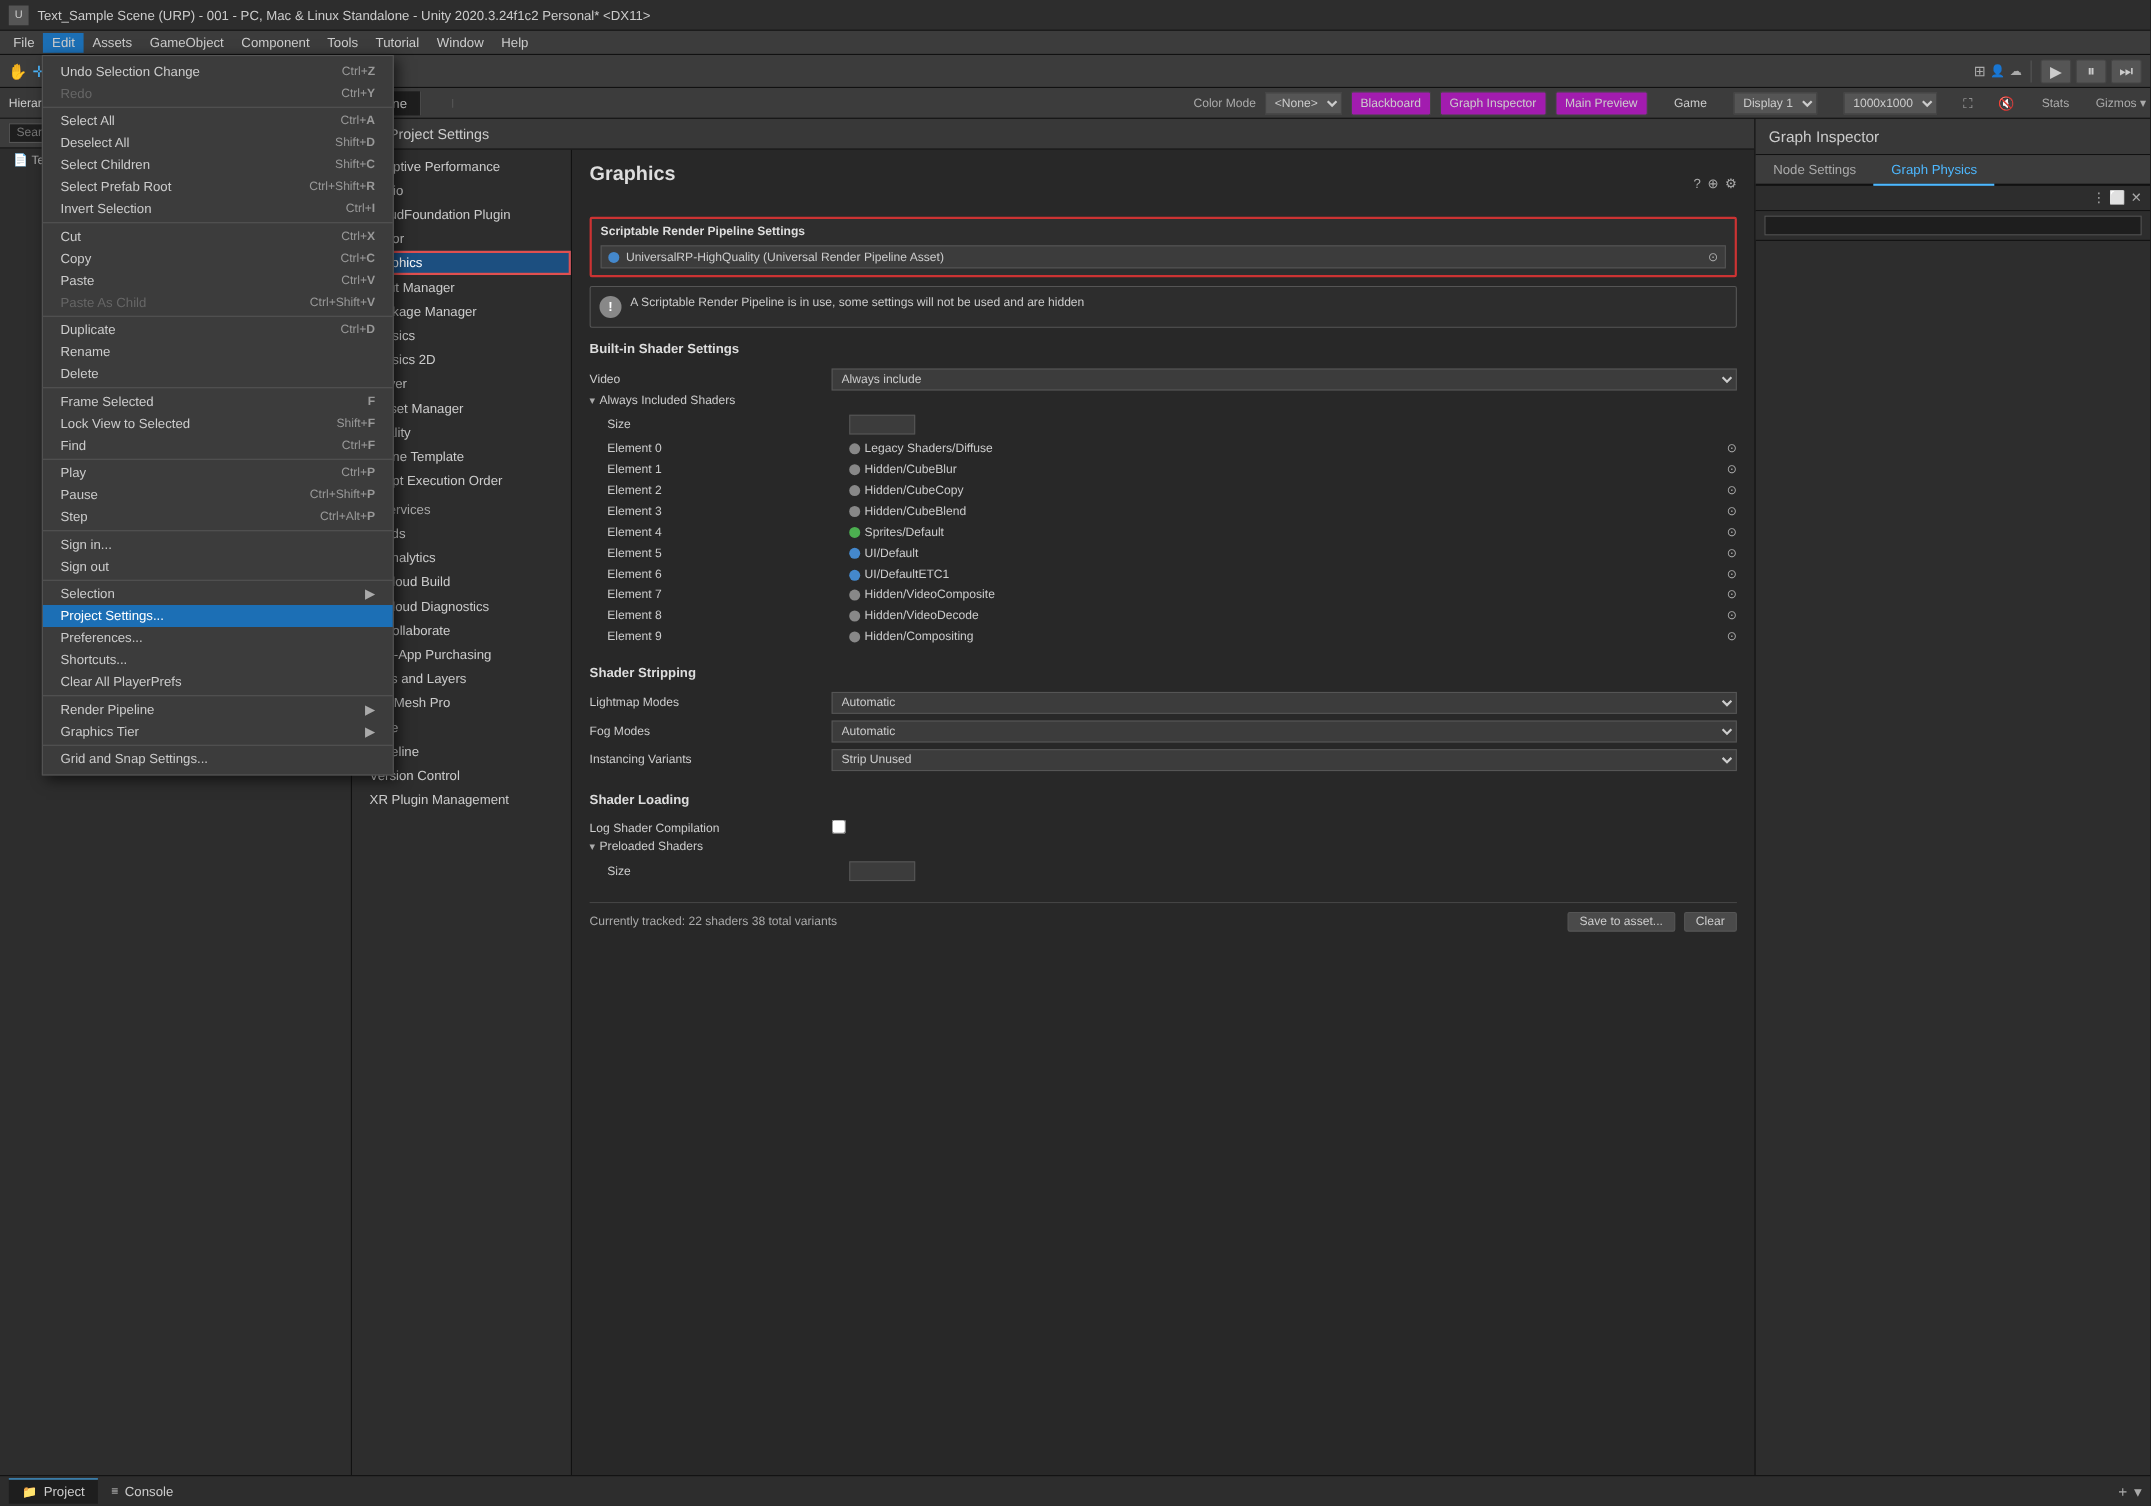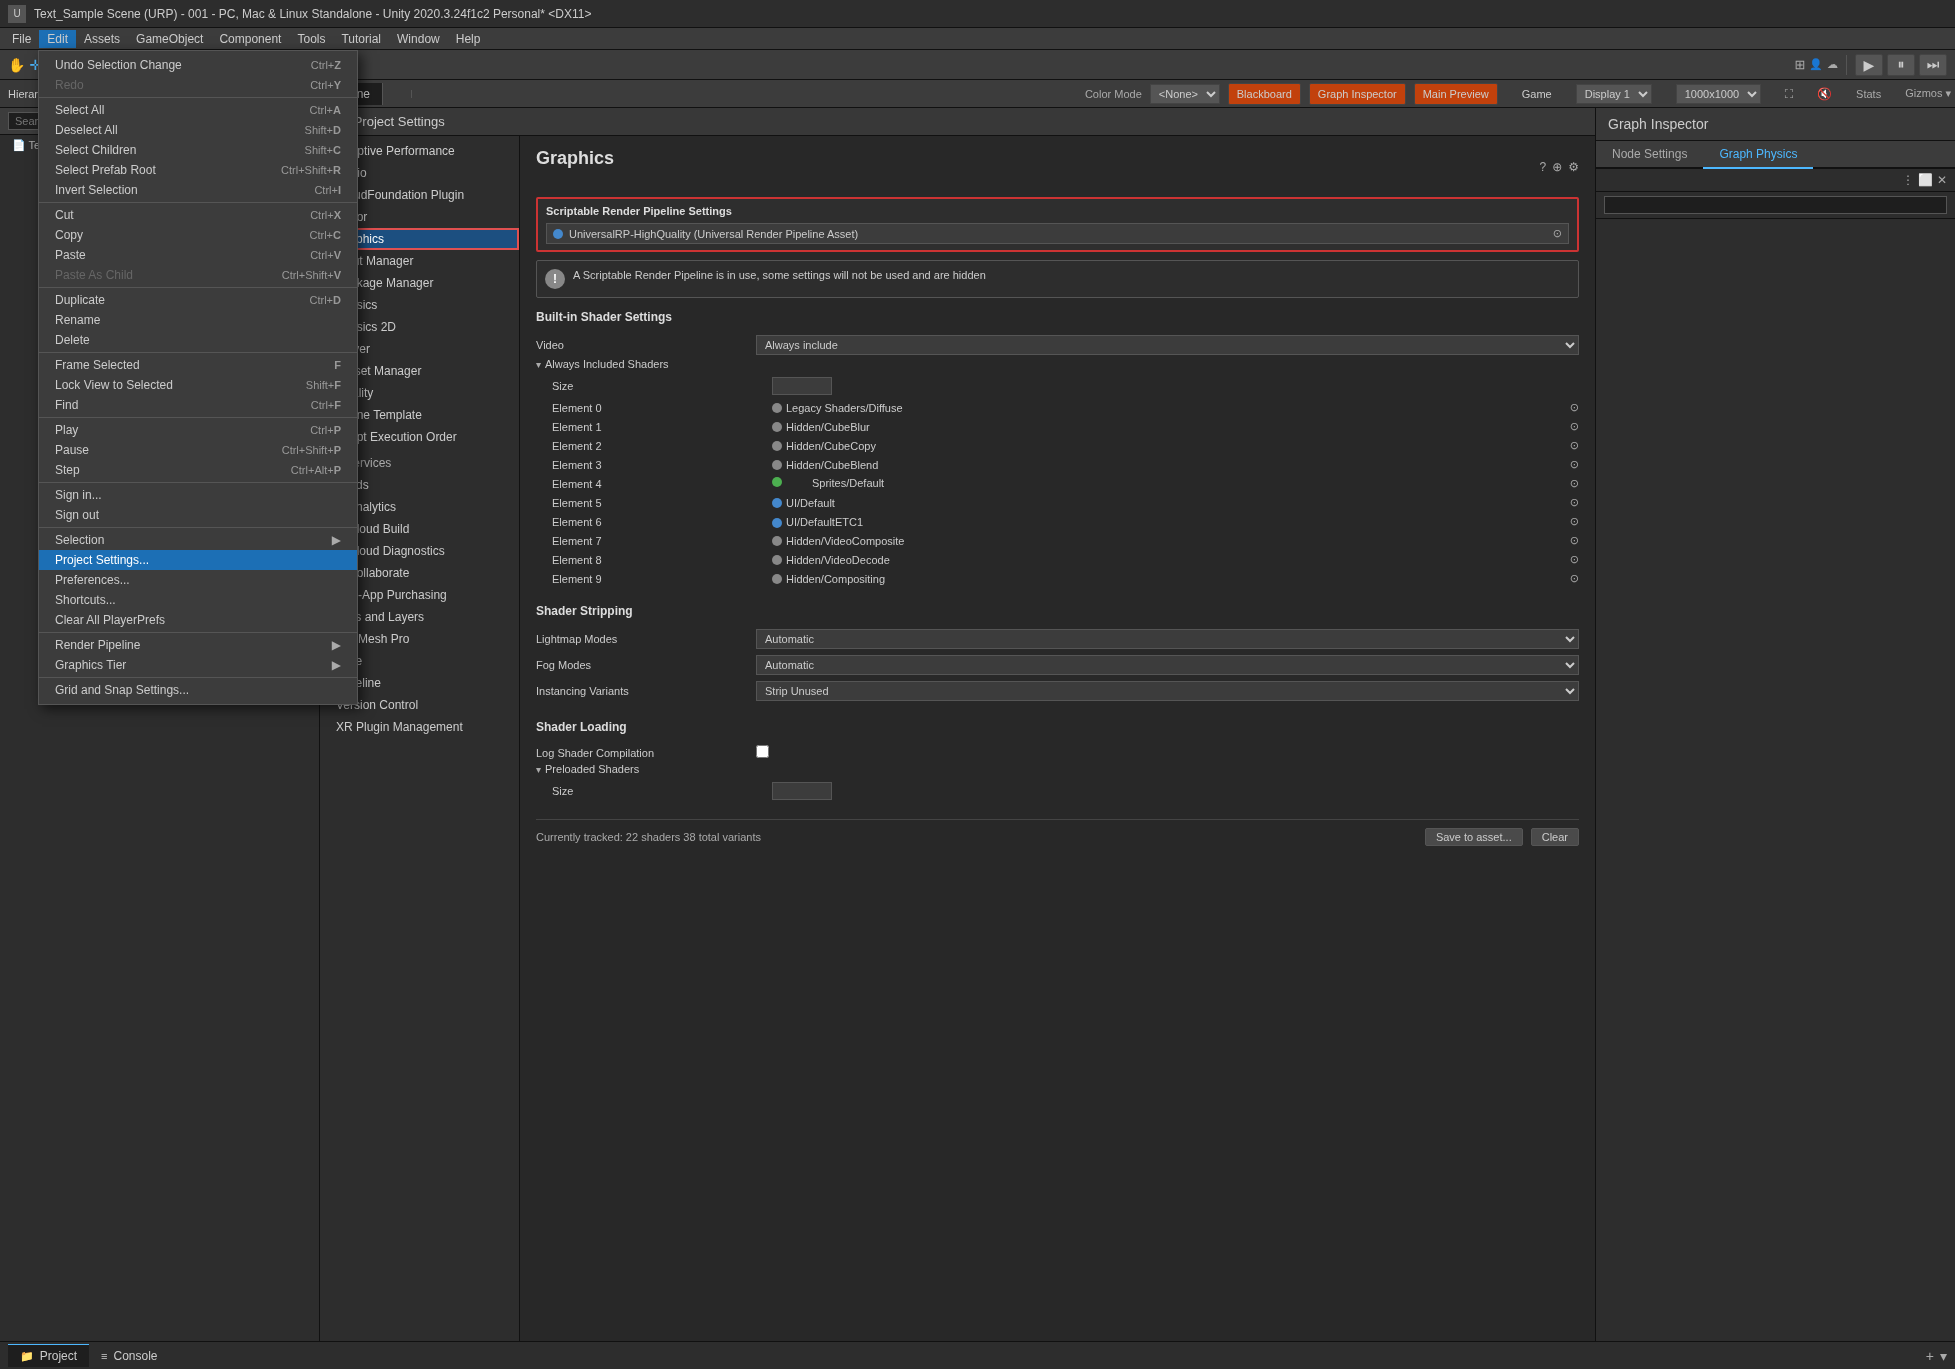--- a/index.html
+++ b/index.html
@@ -34,21 +34,21 @@
     .menu-row .label { flex: 1; }
     .menu-row .shortcut { color: #999; font-size: 11px; margin-left: 16px; }
     .menu-row .arrow { margin-left: auto; }
 
     
     #left-panel { width: 320px; background: #2d2d2d; border-right: 1px solid #111; flex-shrink: 0; }
     .scene-tab { padding: 4px 12px; cursor: pointer; font-size: 12px; border-right: 1px solid #555; }
     .scene-tab.active { background: #1e1e1e; }
     .color-mode-label { color: #aaa; font-size: 11px; }
     .dropdown-select { background: #555; border: 1px solid #444; color: #ccc; padding: 1px 4px; font-size: 11px; height: 20px; cursor: pointer; }
-    .graph-toolbar-btn { background: #c2410c; border: 1px solid #444; color: #ccc; padding: 2px 8px; font-size: 11px; cursor: pointer; height: 22px; border-radius: 2px; }
+    .graph-toolbar-btn { background: #a21caf; border: 1px solid #444; color: #ccc; padding: 2px 8px; font-size: 11px; cursor: pointer; height: 22px; border-radius: 2px; }
 
     
     #right-panel { width: 360px; background: #2d2d2d; border-left: 1px solid #111; display: flex; flex-direction: column; }
     #graph-inspector-header { background: #383838; padding: 8px 12px; font-size: 14px; color: #ccc; border-bottom: 1px solid #111; }
     #graph-inspector-tabs { display: flex; background: #3c3c3c; border-bottom: 2px solid #111; }
     .gi-tab { padding: 6px 16px; cursor: pointer; font-size: 12px; color: #aaa; }
     .gi-tab.active { color: #4db8ff; border-bottom: 2px solid #4db8ff; margin-bottom: -2px; }
     #gi-search { padding: 4px 8px; background: #2d2d2d; border-bottom: 1px solid #111; }
     #gi-search input { width: 100%; background: #1e1e1e; border: 1px solid #555; color: #ccc; padding: 2px 6px; font-size: 11px; }
     #gi-controls { display: flex; justify-content: flex-end; gap: 4px; padding: 4px 8px; background: #2d2d2d; border-bottom: 1px solid #111; }
@@ -310,21 +310,21 @@
                     <div class="setting-row">
                       <div class="setting-label">Element 3</div>
                       <div class="setting-value" style="display:flex;align-items:center;">
                         <div style="width:10px;height:10px;border-radius:50%;background:#888;display:inline-block;margin-right:4px;flex-shrink:0;"></div>
                         <span style="flex:1;font-size:11px;color:#ccc;">Hidden/CubeBlend</span>
                         <span style="color:#aaa;cursor:pointer;margin-left:4px;">⊙</span>
                       </div>
                     </div>
                     <div class="setting-row">
                       <div class="setting-label">Element 4</div>
-                      <div class="setting-value" style="display:flex;gap:26px;">
+                      <div class="setting-value" style="display:flex;align-items:center;">
                         <div style="width:10px;height:10px;border-radius:50%;background:#4caf50;display:inline-block;margin-right:4px;flex-shrink:0;"></div>
                         <span style="flex:1;font-size:11px;color:#ccc;">Sprites/Default</span>
                         <span style="color:#aaa;cursor:pointer;margin-left:4px;">⊙</span>
                       </div>
                     </div>
                     <div class="setting-row">
                       <div class="setting-label">Element 5</div>
                       <div class="setting-value" style="display:flex;align-items:center;">
                         <div style="width:10px;height:10px;border-radius:50%;background:#4488cc;display:inline-block;margin-right:4px;flex-shrink:0;"></div>
                         <span style="flex:1;font-size:11px;color:#ccc;">UI/Default</span>

